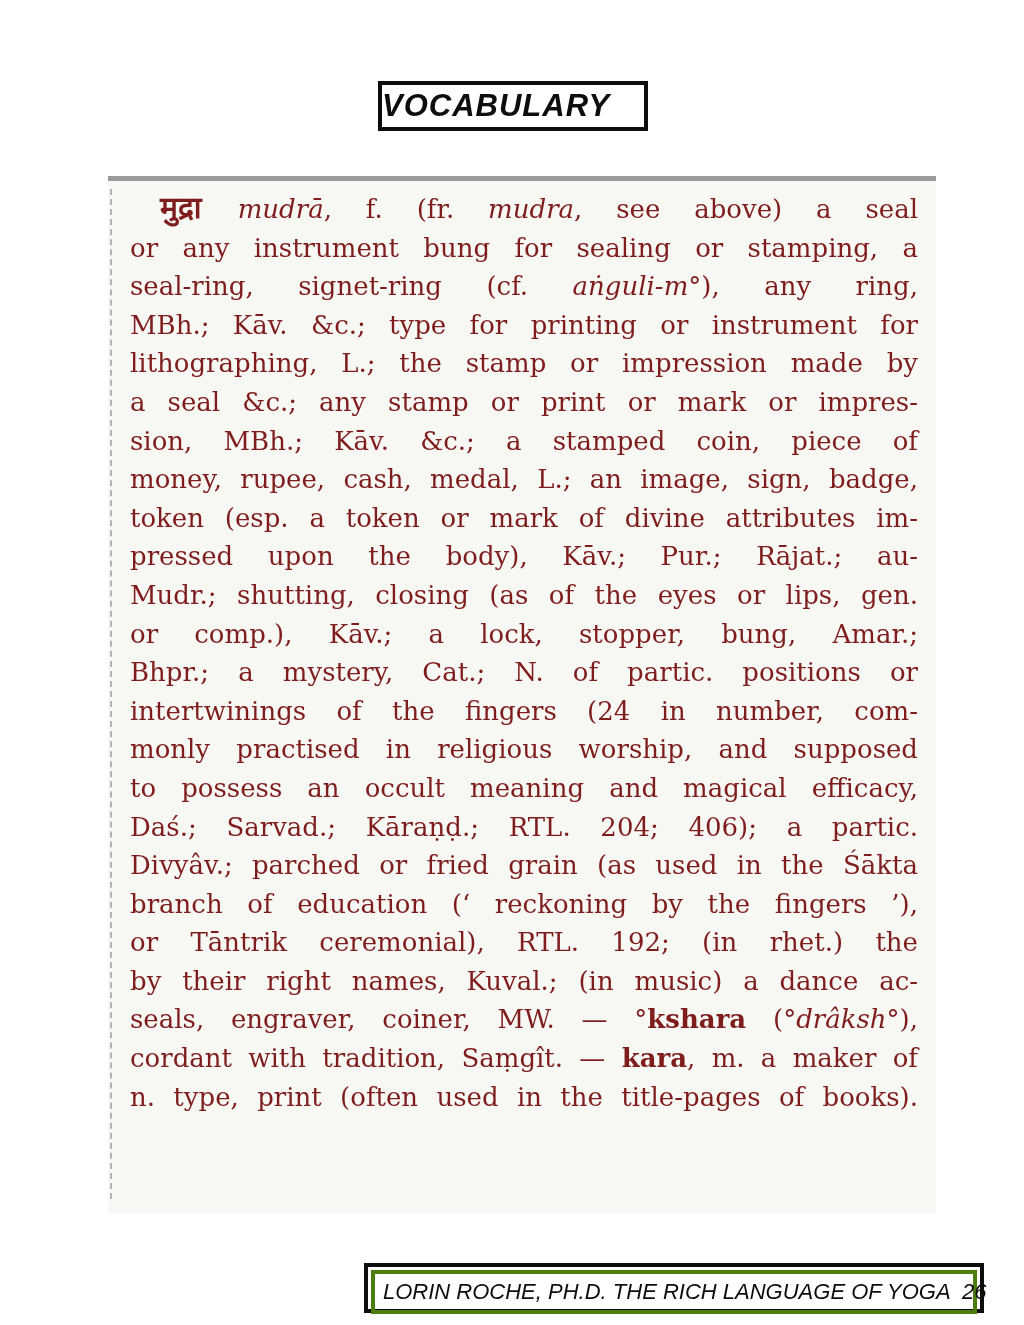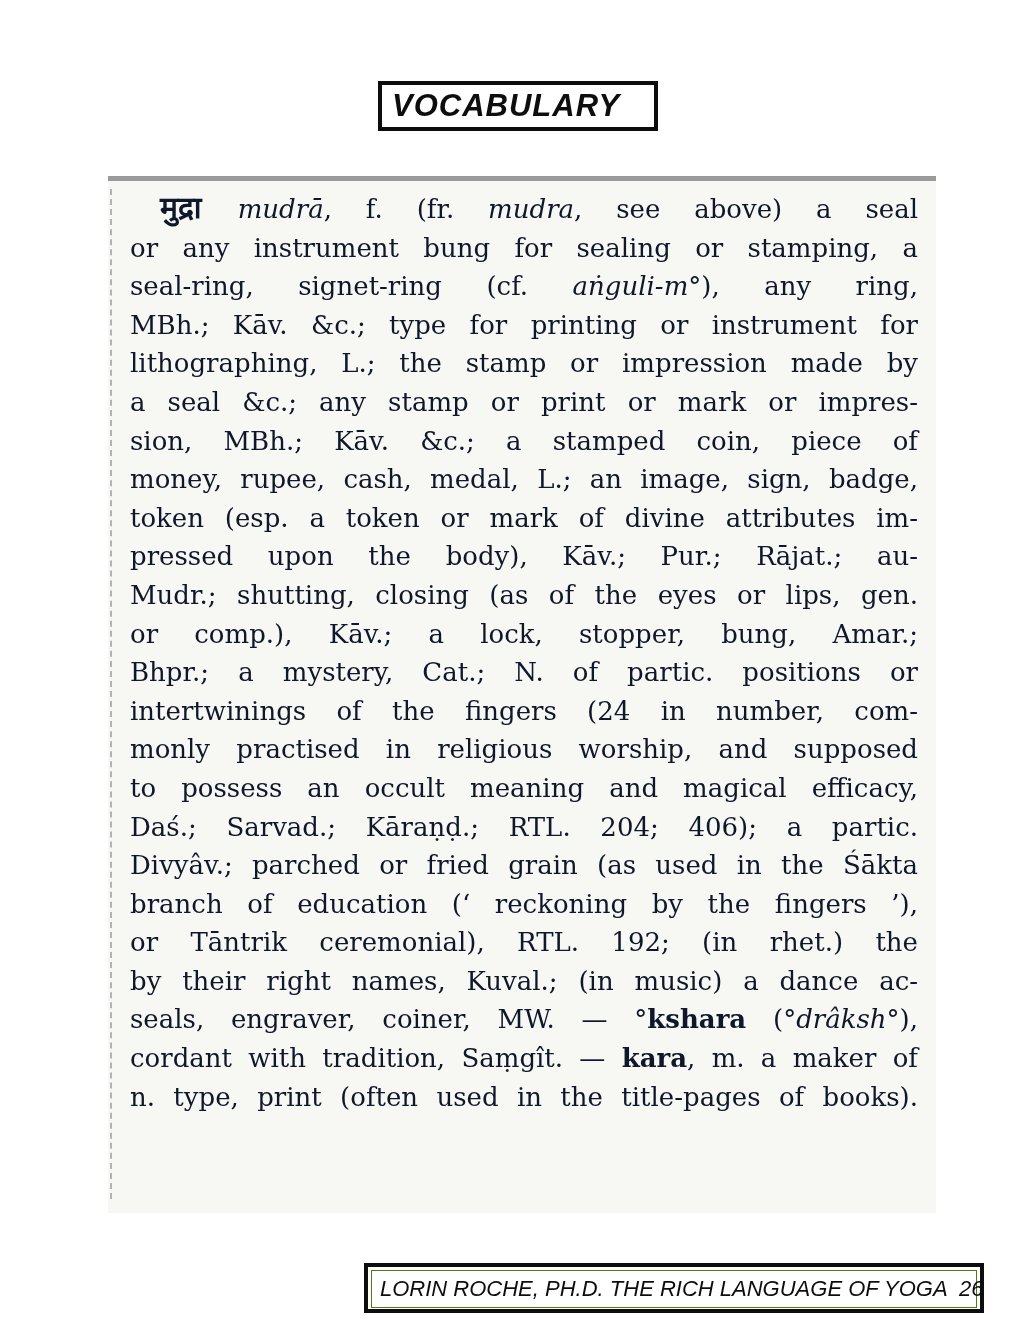--- a/index.html
+++ b/index.html
@@ -8,63 +8,63 @@
     background:#ffffff;
     position:relative;
     font-family:"DejaVu Serif", serif;
     overflow:hidden;
   }
 
   
   .header-box{
     position:absolute;left:378px;top:81px;width:262px;height:42px;
     border:4px solid #0d0d0d;background:#ffffff;
-    display:flex;align-items:center;padding-left:10px;
+    display:flex;align-items:center;
   }
   .header-box span{
     font-family:"Liberation Sans", sans-serif;
     font-style:italic;font-weight:bold;
     font-size:31px;letter-spacing:1px;color:#0d0d0d;
     white-space:pre;
   }
 
   
   .scan{
     position:absolute;left:108px;top:176px;width:828px;height:1032px;
     background:#f7f7f4;
     border-top:5px solid #9a9a9a;
   }
   .scan-leftline{
     position:absolute;left:2px;top:8px;bottom:14px;width:0;
     border-left:2px dashed #b3b3b3;
   }
   .dict-text{
     position:absolute;left:22px;top:8px;width:788px;
-    color:#0f172a;
+    color:#7f1d1d;
     font-size:26px;line-height:38.6px;
   }
   .dict-line{
     text-align:justify;
     text-align-last:justify;
     white-space:normal;
   }
   .dict-line.first{text-indent:30px;}
   .seg-bold{font-weight:bold;}
   .seg-italic{font-style:italic;}
   .seg-dev{font-weight:bold;font-size:30px;}
 
   
   .footer-outer{
     position:absolute;left:364px;top:1263px;width:606px;height:36px;
     border:4px solid #0d0d0d;background:#ffffff;
     padding:3px;
     box-sizing:content-box;
   }
   .footer-inner{
-    border:1px solid #4d7c0f;height:100%;
+    border:4px solid #4d7c0f;height:100%;
     display:flex;align-items:center;padding-left:8px;
   }
   .footer-inner span{
     font-family:"Liberation Sans", sans-serif;
     font-style:italic;font-size:22px;color:#0d0d0d;
     white-space:pre;
   }
 </style>
 </head>
 <body>

